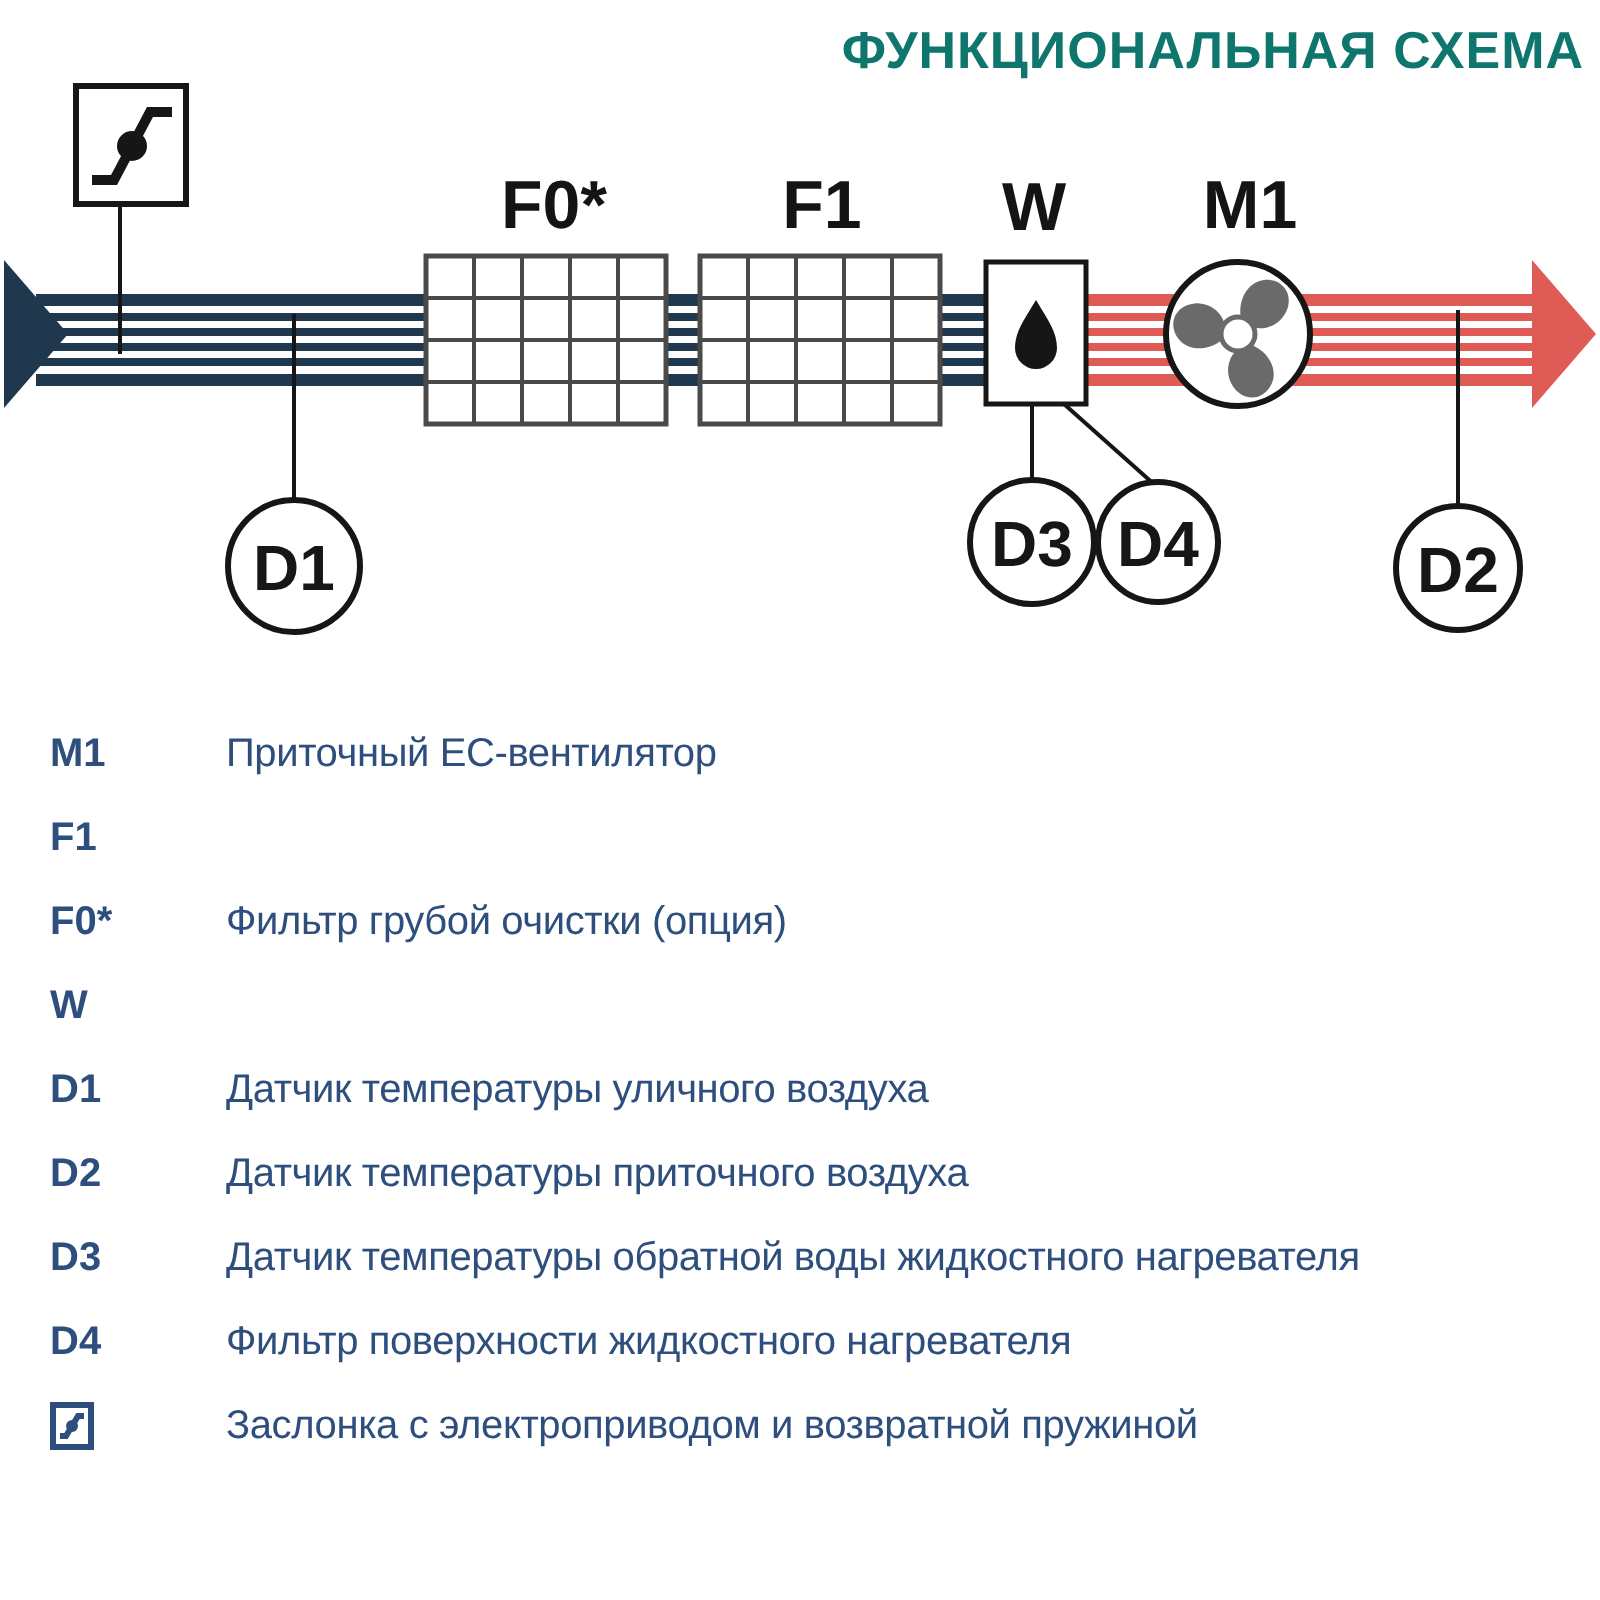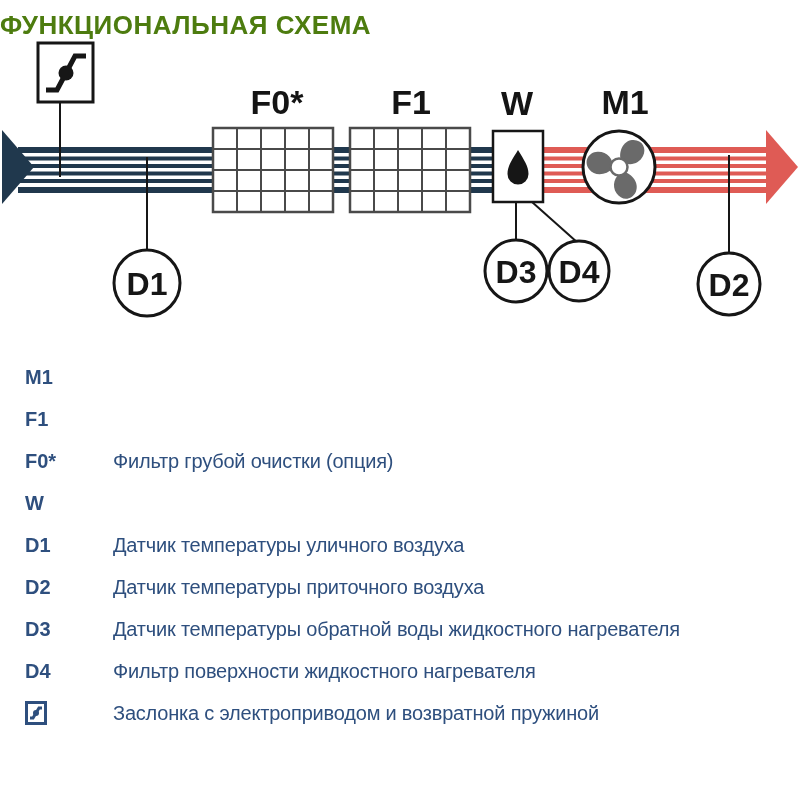--- a/index.html
+++ b/index.html
@@ -1,19 +1,19 @@
 <!DOCTYPE html>
 <html><head>
 <meta charset="utf-8">
 <style>
   html,body{margin:0;padding:0;width:800px;height:800px;background:#ffffff;overflow:hidden;
     font-family:"Liberation Sans",sans-serif;}
   .page{position:relative;width:800px;height:800px;}
-  .title{position:absolute;top:10px;left:0;width:792px;text-align:left;
-    font-size:26px;font-weight:700;color:#4d7c0f;letter-spacing:.5px;}
+  .title{position:absolute;top:10px;left:0;width:792px;text-align:right;
+    font-size:26px;font-weight:700;color:#0f766e;letter-spacing:.5px;}
   .diagram{position:absolute;top:0;left:0;}
   .legend{position:absolute;top:356px;left:25px;width:760px;}
   .legend-row{display:flex;align-items:center;height:42px;}
   .legend-key{width:88px;flex:0 0 88px;font-size:20px;font-weight:700;color:#2e4f7e;}
   .legend-key svg{display:block;}
   .legend-text{font-size:20px;color:#2e4f7e;letter-spacing:-0.2px;}
   text{font-family:"Liberation Sans",sans-serif;}
 </style>
 </head>
 <body>
@@ -100,20 +100,21 @@
 
     <text x="277" y="114" text-anchor="middle" font-size="34" font-weight="600" fill="#141414">F0*</text>
     <text x="411" y="114" text-anchor="middle" font-size="34" font-weight="600" fill="#141414">F1</text>
     <text x="517" y="115" text-anchor="middle" font-size="34" font-weight="600" fill="#141414">W</text>
     <text x="625" y="114" text-anchor="middle" font-size="34" font-weight="600" fill="#141414">M1</text>
   </svg>
 
   <div class="legend">
       <div class="legend-row">
         <span class="legend-key">M1</span>
+        <span class="legend-text">Приточный EC-вентилятор</span>
       </div>
       <div class="legend-row">
         <span class="legend-key">F1</span>
       </div>
       <div class="legend-row">
         <span class="legend-key">F0*</span>
         <span class="legend-text">Фильтр грубой очистки (опция)</span>
       </div>
       <div class="legend-row">
         <span class="legend-key">W</span>

